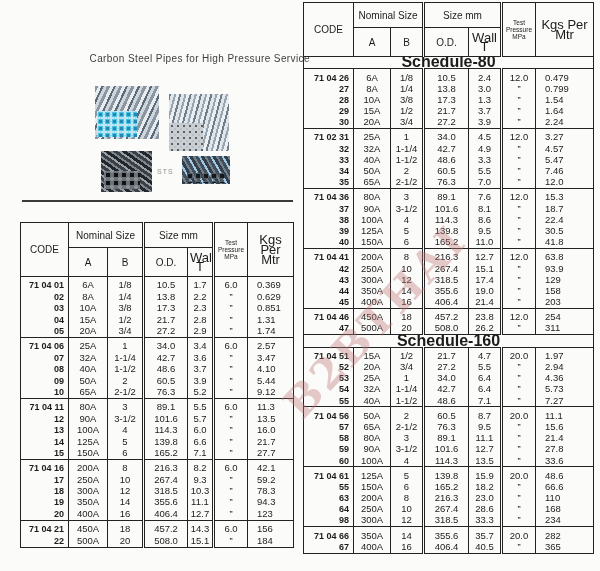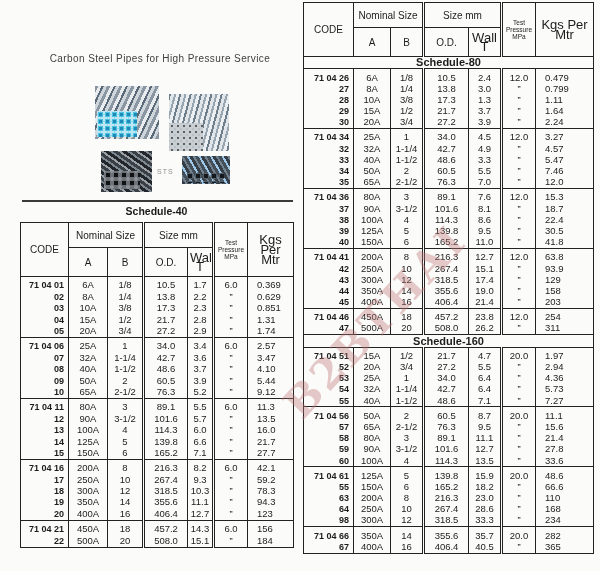--- a/index.html
+++ b/index.html
@@ -1,20 +1,20 @@
 <!DOCTYPE html>
 <html><head>
 <meta charset="utf-8">
 <style>
   html,body{margin:0;padding:0;background:#fbfbf9;}
   body{width:600px;height:571px;font-family:"Liberation Sans",sans-serif;color:#1c1c1c;}
   .sheet{position:relative;width:600px;height:571px;overflow:hidden;background:#fbfbf9;}
 
   
-  .page-title{position:absolute;left:10px;top:53px;width:300px;text-align:center;
+  .page-title{position:absolute;left:10px;top:53px;width:300px;text-align:right;
     font-size:10px;color:#3f3f3f;letter-spacing:.4px;}
   .collage{position:absolute;left:0;top:0;width:300px;height:200px;}
   .ph{position:absolute;overflow:hidden;}
   .ph1{left:95px;top:86px;width:64px;height:53px;background-color:#cfd6db;
     background-image:repeating-linear-gradient(115deg,#8a97a3 0 3px,#e8ecef 3px 6px,#5a6a78 6px 8px,#cfd6db 8px 11px);}
   .ph1::after{content:'';position:absolute;left:2px;bottom:2px;width:40px;height:26px;
     background:radial-gradient(circle,#1d8ab8 32%,#4cc3e0 33% 60%,transparent 61%) 0 0/7px 7px,#bfe6f2;}
   .ph2{left:169px;top:94px;width:60px;height:57px;background-color:#dde2e6;
     background-image:repeating-linear-gradient(105deg,#6e7d8a 0 2px,#dfe5e9 2px 5px,#97a5b0 5px 7px,#eceff1 7px 10px);}
   .ph2::after{content:'';position:absolute;left:0;bottom:0;width:34px;height:28px;
@@ -45,21 +45,21 @@
   th.h-size,th.h-od,th.h-test{border-left:3px double #222;}
   td.c3,td.c5{border-left:3px double #222;}
   .spec thead{border-bottom:1px solid #222;}
   th.h-test{font-size:6.5px;line-height:7px;}
   th.h-kgs{font-size:13px;line-height:10px;}
   th.h-wall{font-size:13px;line-height:9.5px;}
   .spec td{font-size:9.5px;height:11.4px;line-height:10.5px;white-space:nowrap;}
   #right-table td{height:11.2px;}
   tr.gstart td{border-top:1px solid #222;padding-top:3px;}
   tr.band td{border-top:1px solid #222;border-bottom:1px solid #222;
-    text-align:center;font-weight:bold;font-size:11px;height:15px;margin-top:38px;}
+    text-align:center;font-weight:bold;font-size:16px;height:15px;margin-top:38px;}
   td.c0{text-align:right;padding-right:4px;font-weight:bold;font-size:9px;}
   td.c1,td.c2,td.c3,td.c4,td.c5{text-align:center;}
   td.c6{text-align:left;padding-left:9px;}
 
   .watermark{position:absolute;left:375px;top:322px;transform:translate(-50%,-50%) rotate(-47deg);
     font-family:"DejaVu Serif",serif;font-weight:bold;font-size:42px;letter-spacing:3px;
     color:rgba(190,118,118,.38);pointer-events:none;z-index:5;}
 </style>
 </head>
 <body>
@@ -70,21 +70,20 @@
 
   <div class="collage">
     <div class="ph ph1"></div>
     <div class="ph ph2"></div>
     <div class="ph ph3"></div>
     <div class="ph ph4"></div>
     <div class="sts">STS</div>
   </div>
 
   <div class="rule"></div>
-  <div class="sched40">Schedule-40</div>
 
   <table class="spec" id="left-table">
     <colgroup>
       <col style="width:48px">
         <col style="width:39px">
         <col style="width:36px">
       <col style="width:44px">
         <col style="width:26px">
         <col style="width:34px">
         <col style="width:46px">
@@ -353,42 +352,42 @@
           <td class="c5">”</td>
           <td class="c6">0.799</td>
         </tr>
         <tr>
           <td class="c0">28</td>
           <td class="c1">10A</td>
           <td class="c2">3/8</td>
           <td class="c3">17.3</td>
           <td class="c4">1.3</td>
           <td class="c5">”</td>
-          <td class="c6">1.11</td>
+          <td class="c6">1.54</td>
         </tr>
         <tr>
           <td class="c0">29</td>
           <td class="c1">15A</td>
           <td class="c2">1/2</td>
           <td class="c3">21.7</td>
           <td class="c4">3.7</td>
           <td class="c5">”</td>
           <td class="c6">1.64</td>
         </tr>
         <tr>
           <td class="c0">30</td>
           <td class="c1">20A</td>
           <td class="c2">3/4</td>
           <td class="c3">27.2</td>
           <td class="c4">3.9</td>
           <td class="c5">”</td>
           <td class="c6">2.24</td>
         </tr>
         <tr class="gstart">
-          <td class="c0">71 04 34</td>
+          <td class="c0">71 02 31</td>
           <td class="c1">25A</td>
           <td class="c2">1</td>
           <td class="c3">34.0</td>
           <td class="c4">4.5</td>
           <td class="c5">12.0</td>
           <td class="c6">3.27</td>
         </tr>
         <tr>
           <td class="c0">32</td>
           <td class="c1">32A</td>

